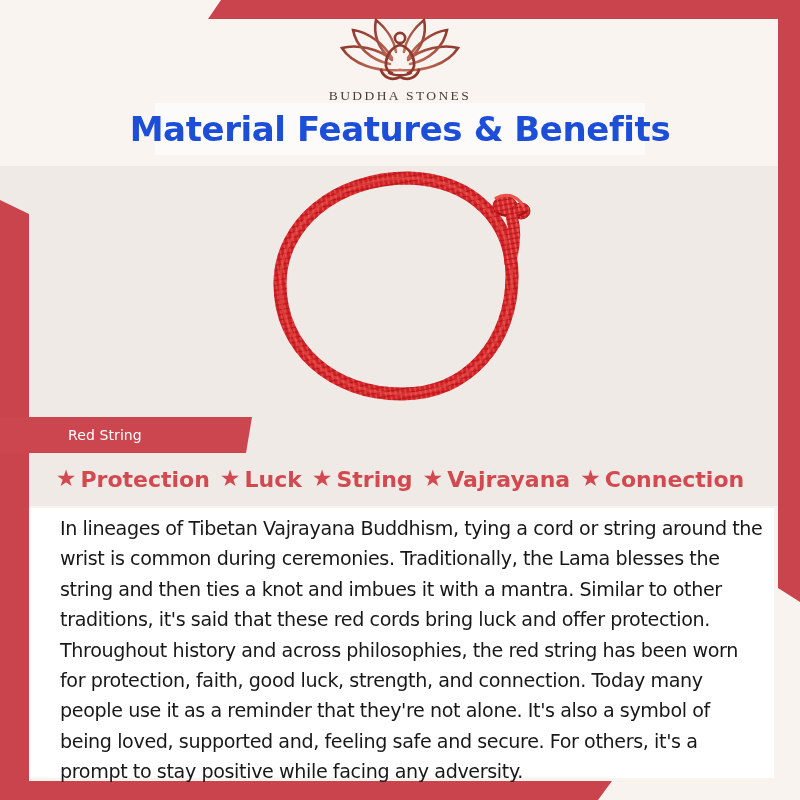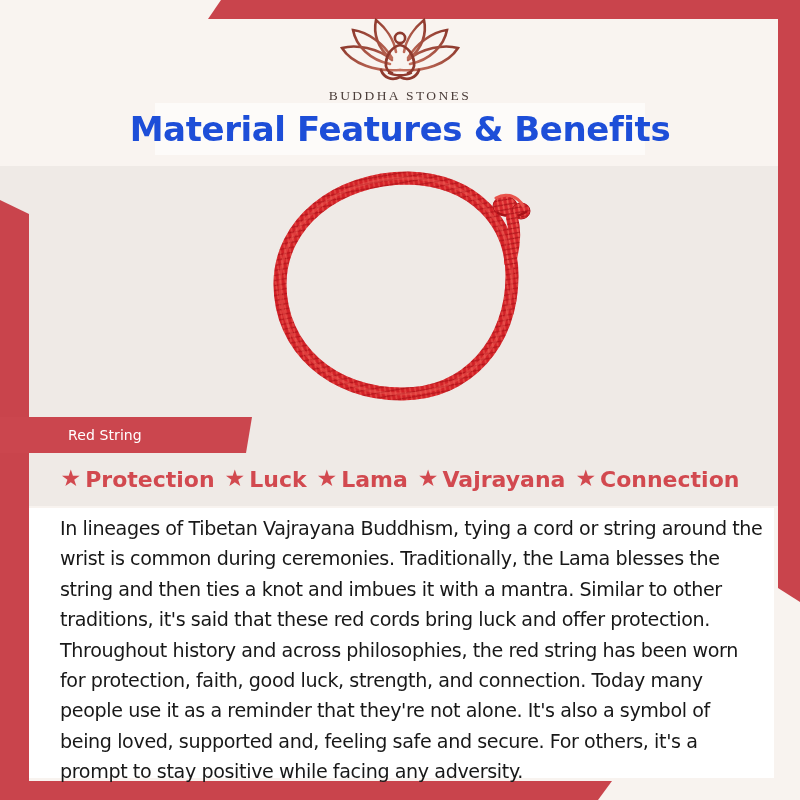--- a/index.html
+++ b/index.html
@@ -247,21 +247,21 @@
     <div class="feature">
       <span class="star">★</span>
       <span>Protection</span>
     </div>
     <div class="feature">
       <span class="star">★</span>
       <span>Luck</span>
     </div>
     <div class="feature">
       <span class="star">★</span>
-      <span>Lama</span>
+      <span>String</span>
     </div>
     <div class="feature">
       <span class="star">★</span>
       <span>Vajrayana</span>
     </div>
     <div class="feature">
       <span class="star">★</span>
       <span>Connection</span>
     </div>
   </div>

